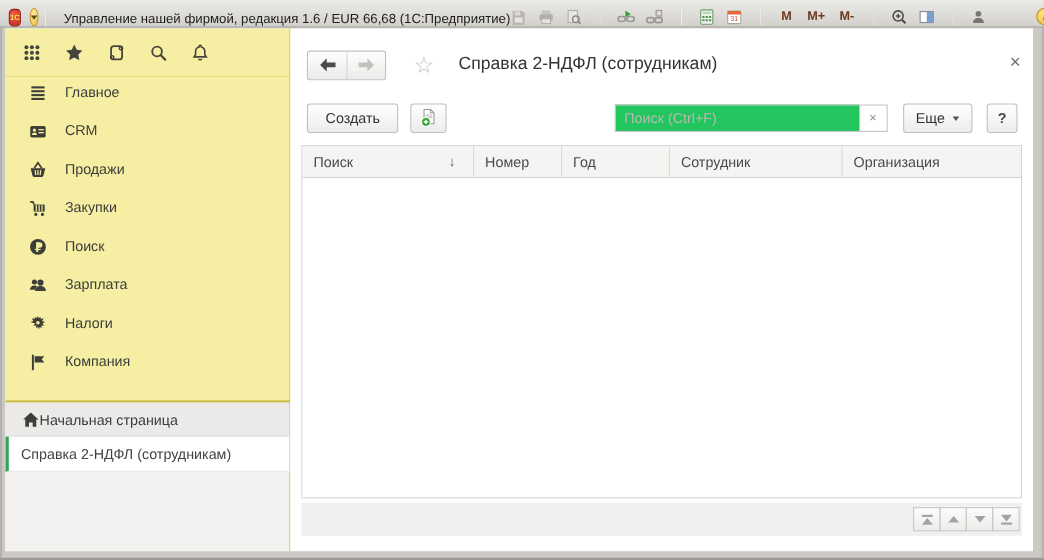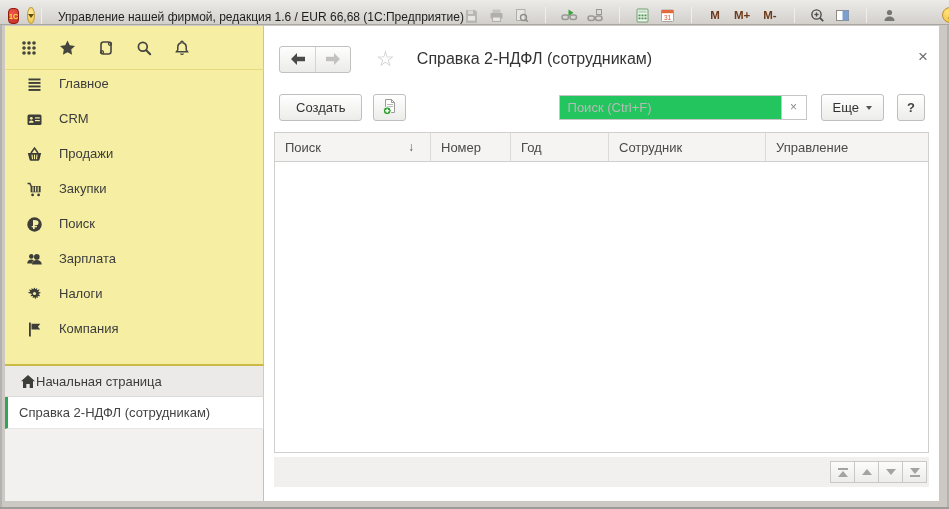--- a/index.html
+++ b/index.html
@@ -401,21 +401,21 @@
           <div class="th col-num">
             <span>Номер</span>
           </div>
           <div class="th col-year">
             <span>Год</span>
           </div>
           <div class="th col-emp">
             <span>Сотрудник</span>
           </div>
           <div class="th col-org">
-            <span>Управление</span>
+            <span>Организация</span>
           </div>
         </div>
         <div class="tbody"></div>
       </div>
 
       <div class="list-footer">
         <div class="pg-btn">
           <div class="pg-bar"></div>
           <div class="tri-up"></div>
         </div>

